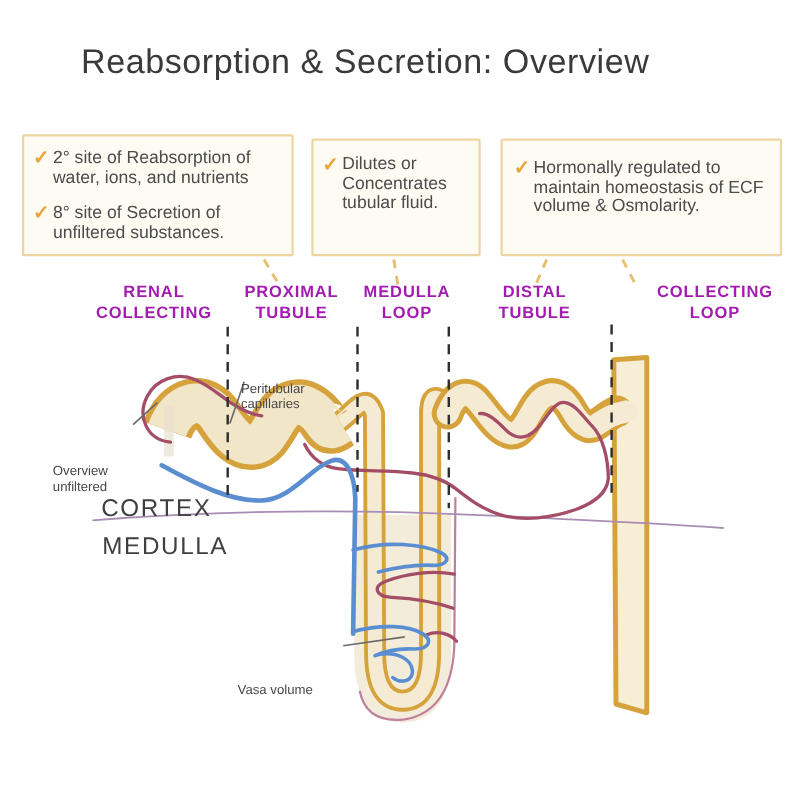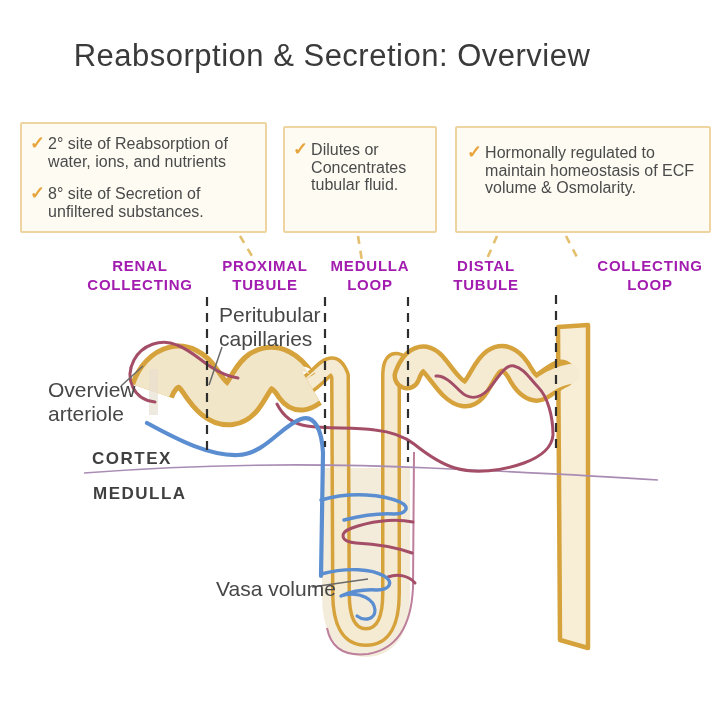--- a/index.html
+++ b/index.html
@@ -24,25 +24,26 @@
   .itxt{font-size:16px;font-weight:500;line-height:1.1;color:#4b4b4b;}
   .box1{left:20px;top:122px;width:247px;height:111px;padding:11px 6px 8px 8px;}
   .box2{left:283px;top:126px;width:154px;height:107px;padding:13px 4px 8px 8px;}
   .box3{left:455px;top:126px;width:256px;height:107px;padding:16px 4px 8px 10px;}
   .seg{
     position:absolute;top:257px;transform:translateX(-50%);text-align:center;
     font-size:15px;font-weight:700;letter-spacing:.8px;color:#a21caf;line-height:1.25;
     white-space:nowrap;
   }
   .lbl{
-    position:absolute;font-size:21px;font-weight:500;color:#474747;line-height:1.13;
+    position:absolute;font-size:12px;font-weight:500;color:#474747;line-height:1.13;
     white-space:nowrap;
+    margin-top:44px;
   }
   .zone{
-    position:absolute;font-size:17px;font-weight:700;color:#3f3f3f;letter-spacing:1.5px;
+    position:absolute;font-size:22px;font-weight:400;color:#3f3f3f;letter-spacing:1.5px;
     white-space:nowrap;
   }
   svg.diagram{position:absolute;left:0;top:0;z-index:0;}
   .title,.callout,.seg,.lbl,.zone{z-index:2;}
 </style>
 </head>
 <body>
 
 <svg class="diagram" width="720" height="720" viewBox="0 0 720 720">
 
@@ -153,19 +154,19 @@
   <div>LOOP</div>
 </div>
 
 <div class="lbl" style="left:219px;top:303px">
   <div>Peritubular</div>
   <div>capillaries</div>
 </div>
 
 <div class="lbl" style="left:48px;top:378px">
   <div>Overview</div>
-  <div>arteriole</div>
+  <div>unfiltered</div>
 </div>
 
 <div class="zone" style="left:92px;top:449px">CORTEX</div>
 <div class="zone" style="left:93px;top:484px">MEDULLA</div>
 
 <div class="lbl" style="left:216px;top:577px">Vasa volume</div>
 
 </body></html>

